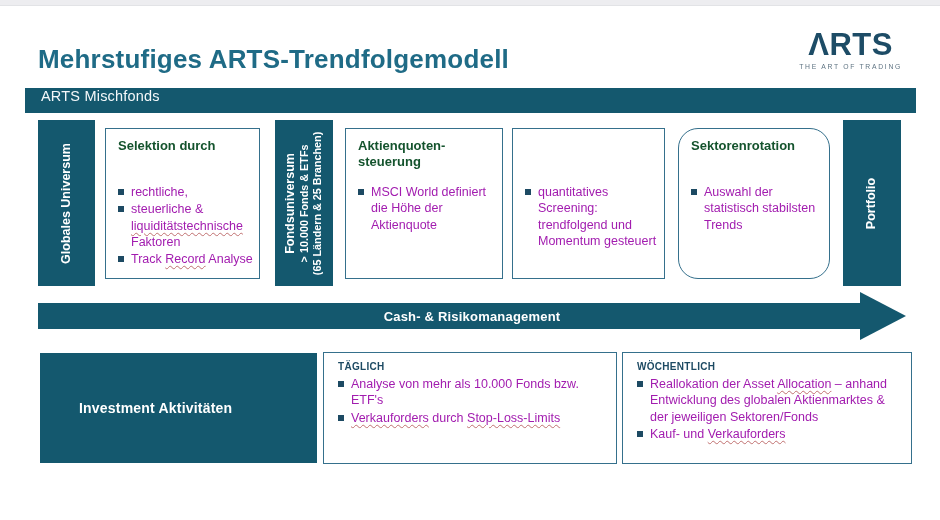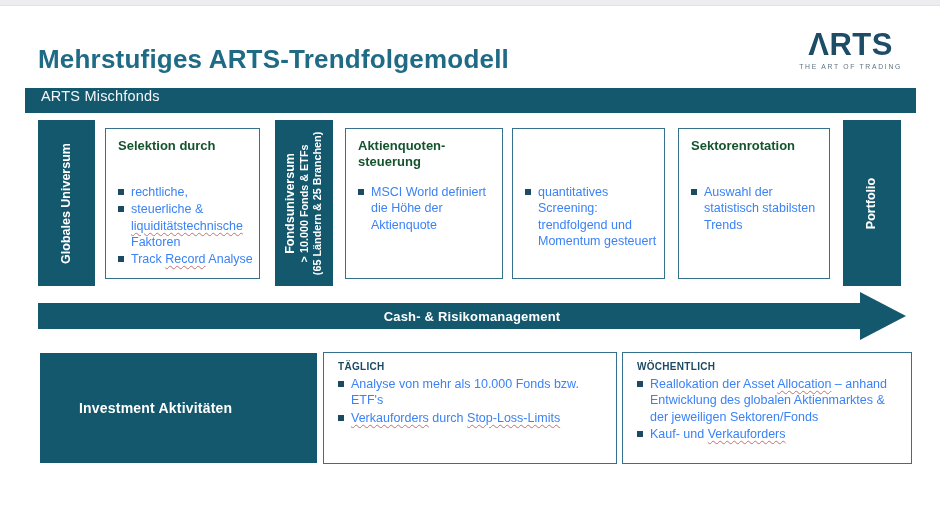--- a/index.html
+++ b/index.html
@@ -28,28 +28,28 @@
   .vrail .vline-sm { font-size:10.8px; font-weight:700; }
   #rail-global { left:38px; width:57px; }
   #rail-fonds  { left:275px; width:58px; }
   #rail-portfolio { left:843px; width:58px; }
 
   .wbox { position:absolute; top:128px; height:151px; background:#ffffff;
     border:1px solid #35708C; box-sizing:border-box; }
   #box-selektion { left:105px; width:155px; }
   #box-aktien    { left:345px; width:158px; }
   #box-wertpapier{ left:512px; width:153px; }
-  #box-sektoren  { left:678px; width:152px; }
+  #box-sektoren  { left:678px; width:152px;border-radius:20px; }
   .btitle { position:absolute; left:12px; top:9px; right:8px; font-weight:700;
     font-size:13px; color:#14532d; white-space:pre-line; line-height:1.22; }
   .bbody { position:absolute; left:12px; top:55px; right:6px; }
 
   .bullet { display:flex; margin-bottom:1px; }
   .bmark { flex:0 0 6px; width:6px; height:6px; background:#1D4A63; margin:5px 7px 0 0; }
-  .btext { font-size:12.5px; color:#3b82f6; line-height:1.3; }
+  .btext { font-size:12.5px; color:#a21caf; line-height:1.3; }
   .sp { text-decoration-line:underline; text-decoration-style:wavy;
     text-decoration-color:#C07070; text-decoration-thickness:1px; text-underline-offset:2px; }
 
   .arrow { position:absolute; left:38px; top:292px; width:868px; height:48px; }
   .arrow-body { position:absolute; left:0; top:11px; width:822px; height:26px; background:#14586E; }
   .arrow-head { position:absolute; left:822px; top:0; width:0; height:0;
     border-left:46px solid #14586E; border-top:24px solid transparent; border-bottom:24px solid transparent; }
   .arrow-label { position:absolute; left:0; top:11px; width:868px; height:26px;
     display:flex; align-items:center; justify-content:center;
     color:#ffffff; font-weight:700; font-size:13px; letter-spacing:0.2px; }

